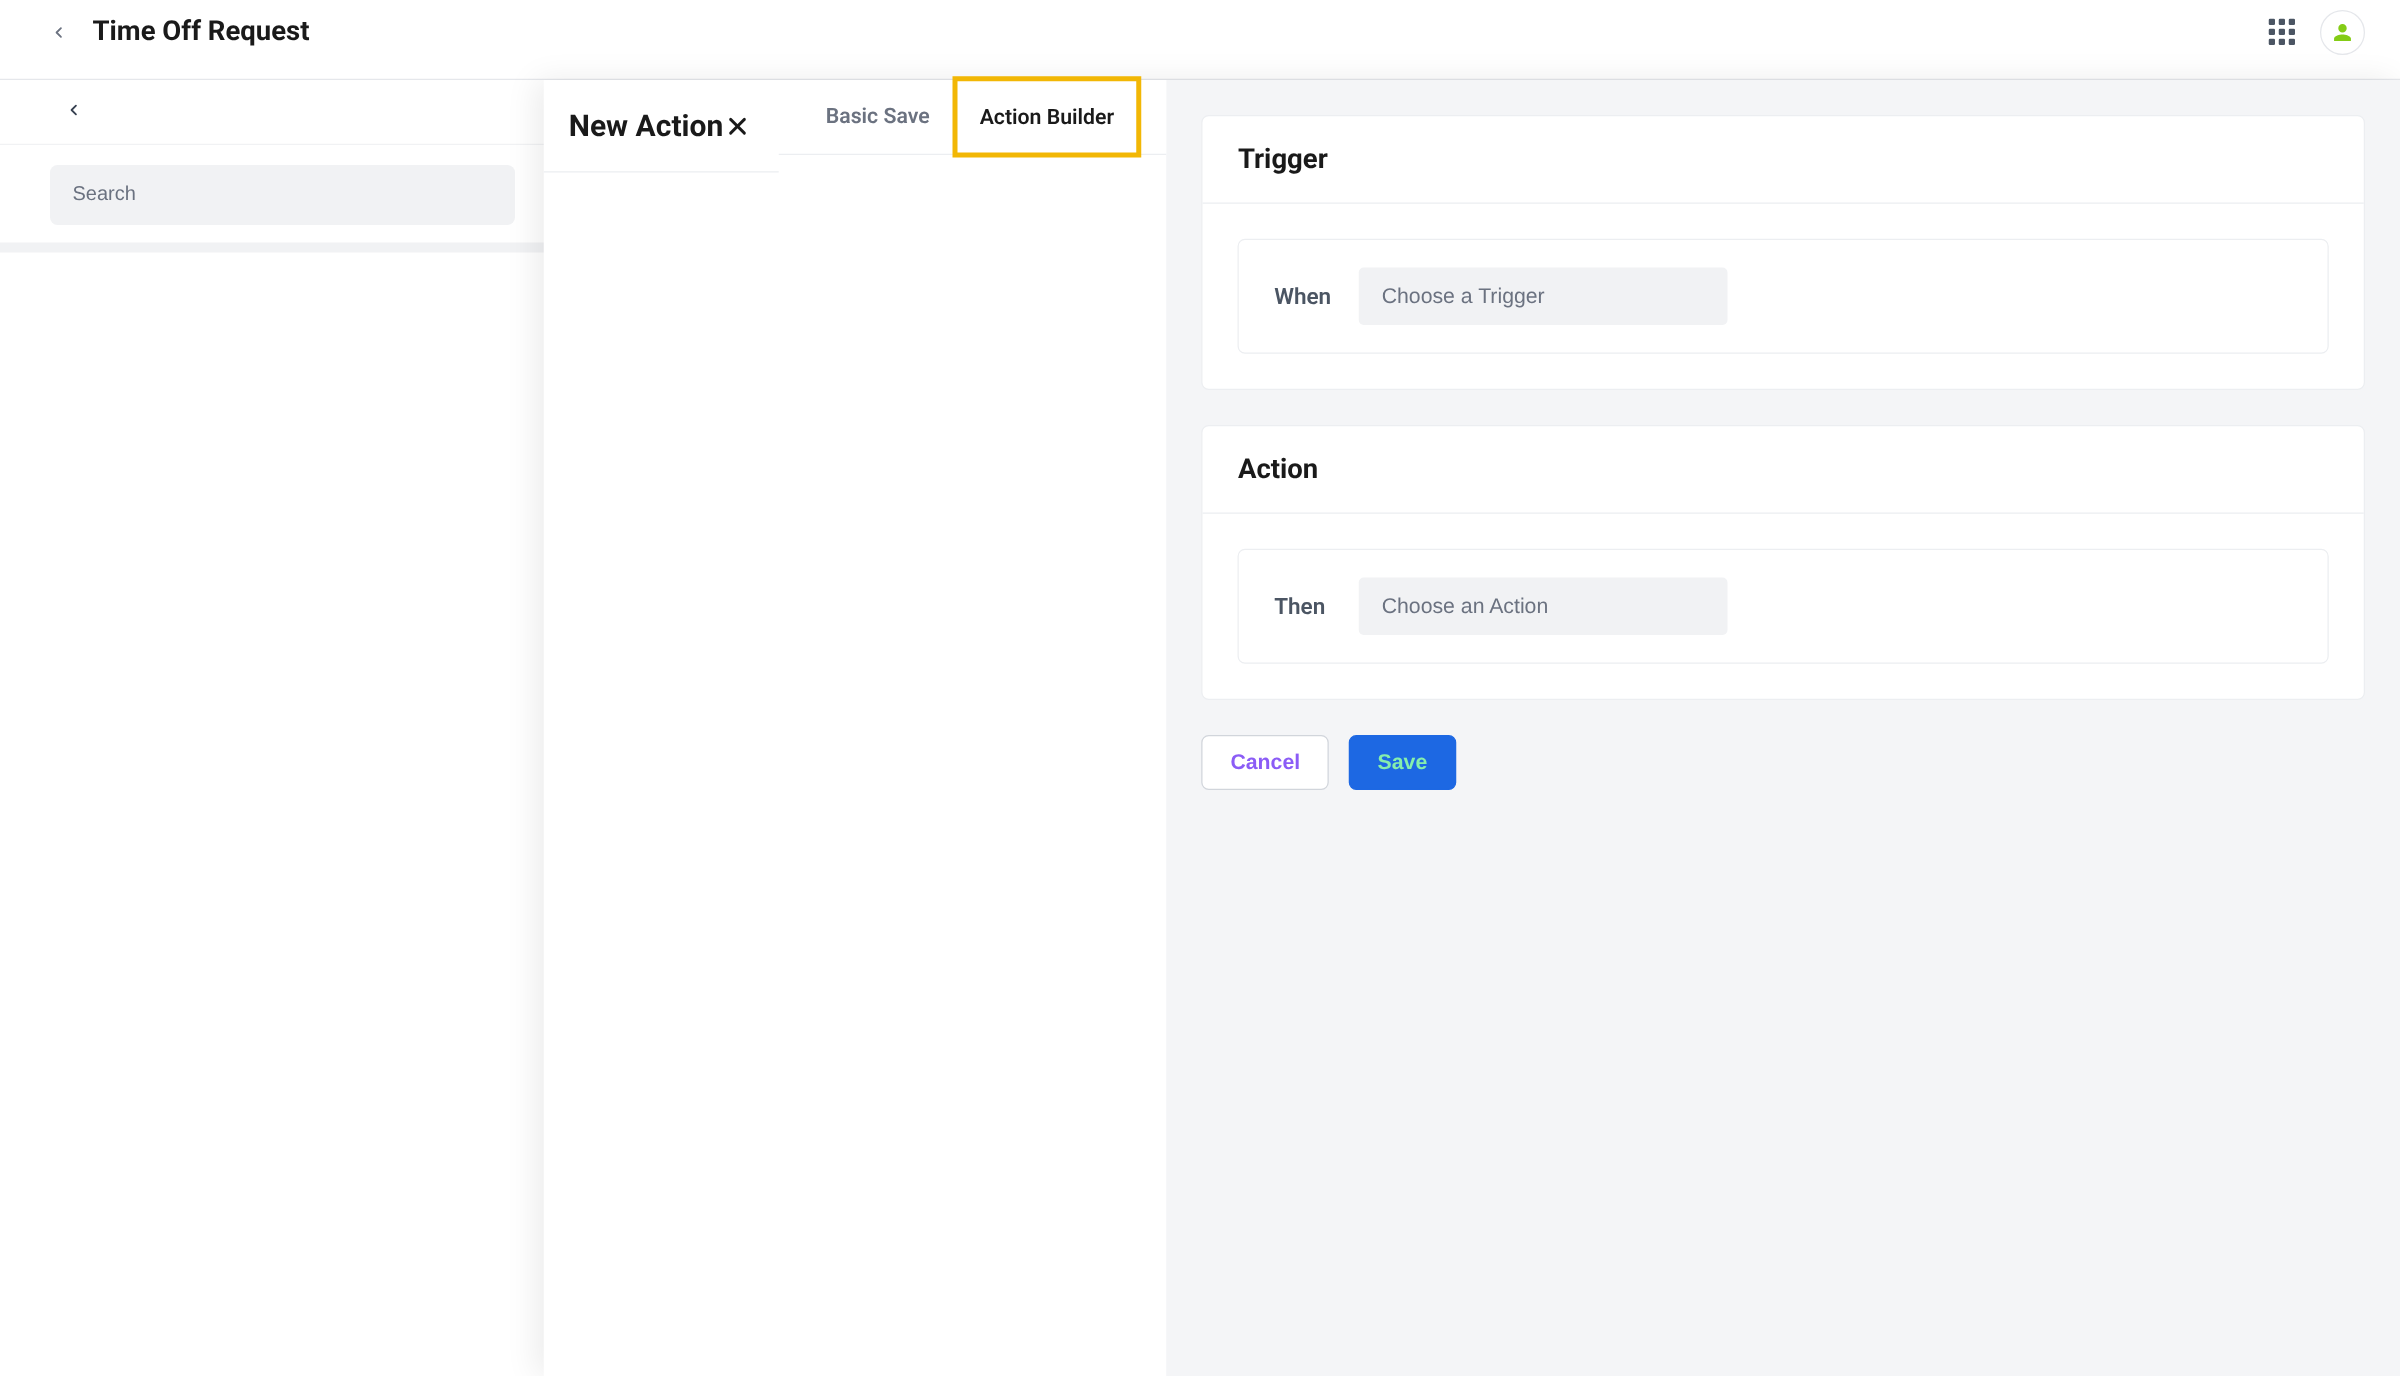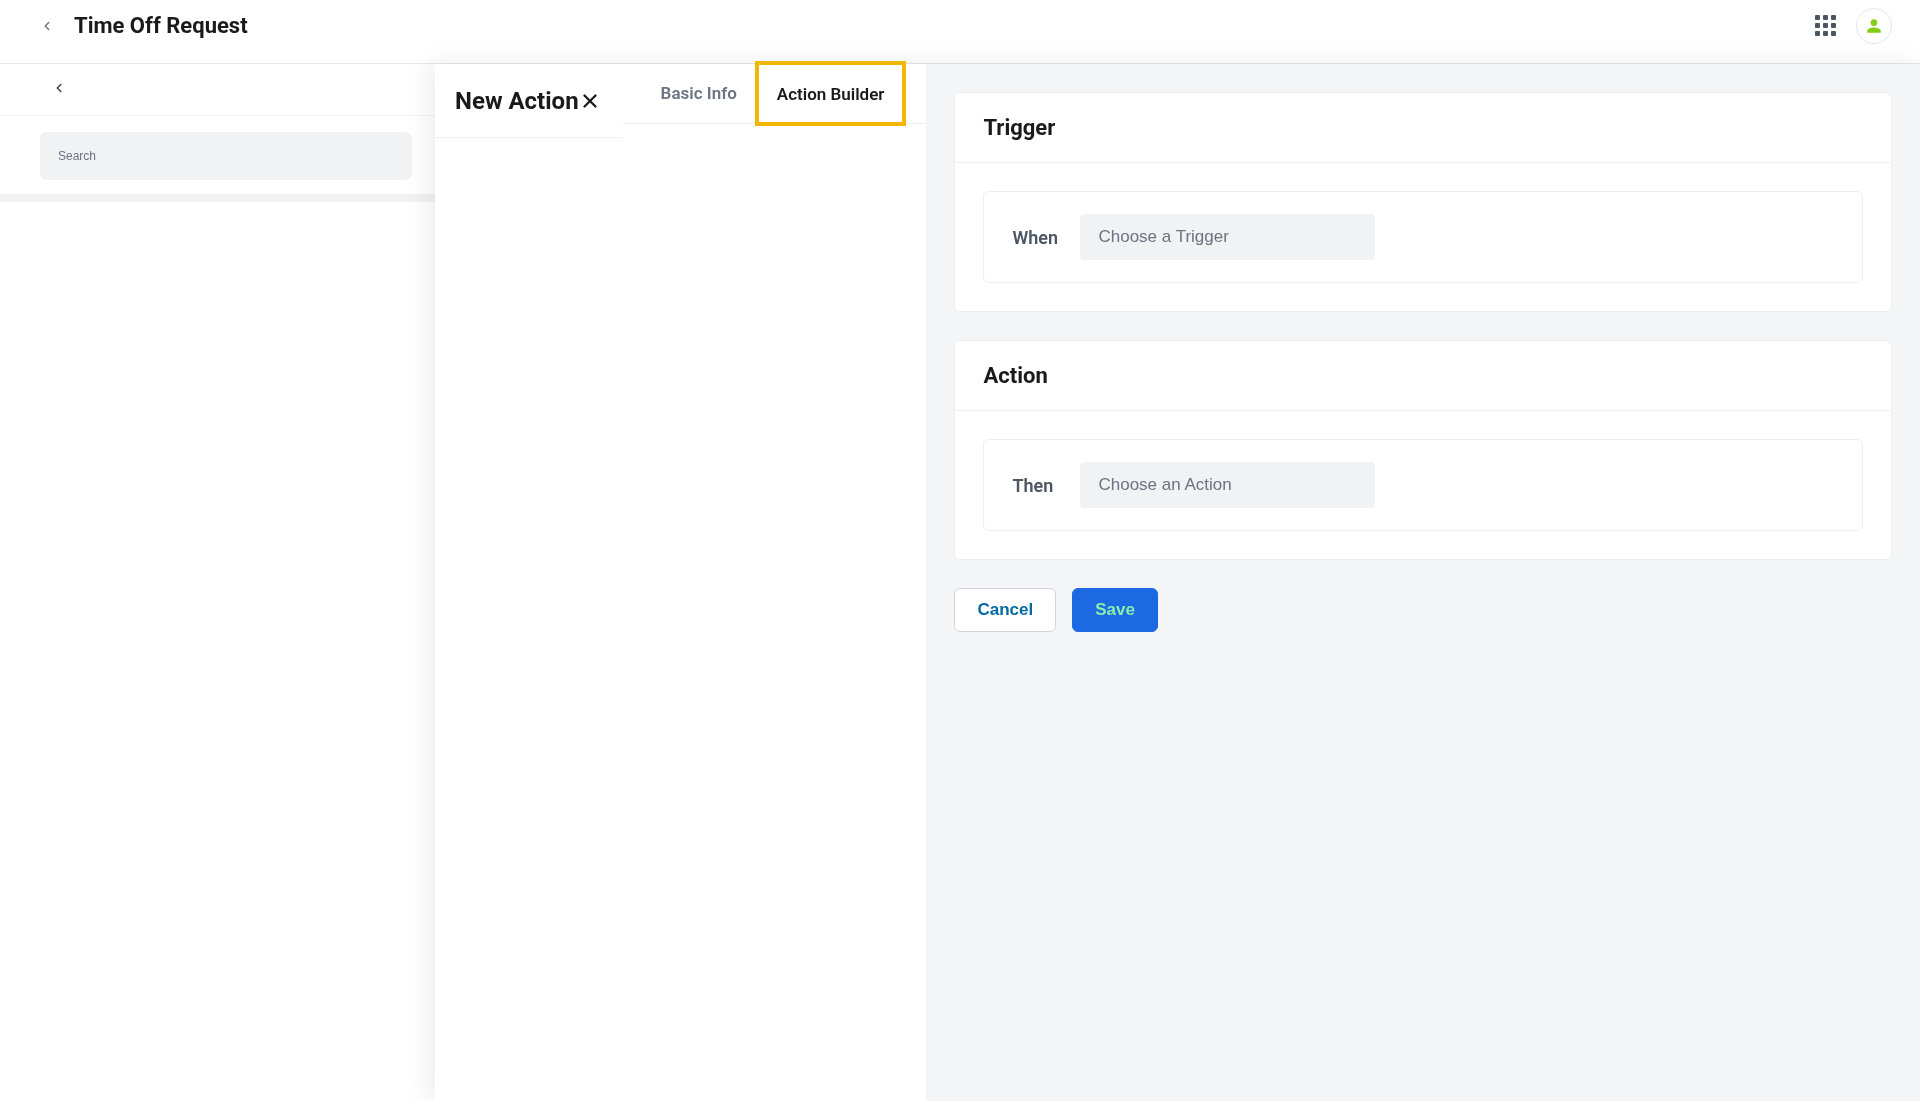--- a/index.html
+++ b/index.html
@@ -96,21 +96,21 @@
       background: #fff;
       padding: 16px 24px 0 40px;
     }
     .search-input {
       width: 100%;
       height: 48px;
       background: #f1f2f4;
       border: none;
       border-radius: 6px;
       padding: 0 18px;
-      font-size: 12px;
+      font-size: 16px;
       color: #374151;
       outline: none;
     }
     .search-input::placeholder {
       color: #6b7280;
     }
     .gray-fill {
       flex: 1;
       background: #f1f2f4;
     }
@@ -255,21 +255,21 @@
       font-size: 17px;
       font-weight: 600;
       cursor: pointer;
       display: flex;
       align-items: center;
       justify-content: center;
     }
     .btn-secondary {
       background: #fff;
       border: 1px solid #d1d5db;
-      color: #0369a1;
+      color: #8b5cf6;
     }
     .btn-primary {
       background: #1d68e3;
       border: 1px solid #1d68e3;
       color: #86efac;
     }
   </style>
 </head>
 <body>
 
@@ -324,21 +324,21 @@
     <div class="close-btn">
       <svg width="22" height="22" viewBox="0 0 24 24" fill="none" stroke="currentColor" stroke-width="2.5" stroke-linecap="round" stroke-linejoin="round">
           <line x1="18" y1="6" x2="6" y2="18"></line>
           <line x1="6" y1="6" x2="18" y2="18"></line>
         </svg>
     </div>
   </div>
 
   <div class="tabs-row">
     <div class="tab">
-      <span>Basic Info</span>
+      <span>Basic Save</span>
     </div>
     <div class="tab active highlighted">
       <span>Action Builder</span>
     </div>
   </div>
 
   <div class="slideover-body">
 
     <div class="card">
       <div class="card-header">

